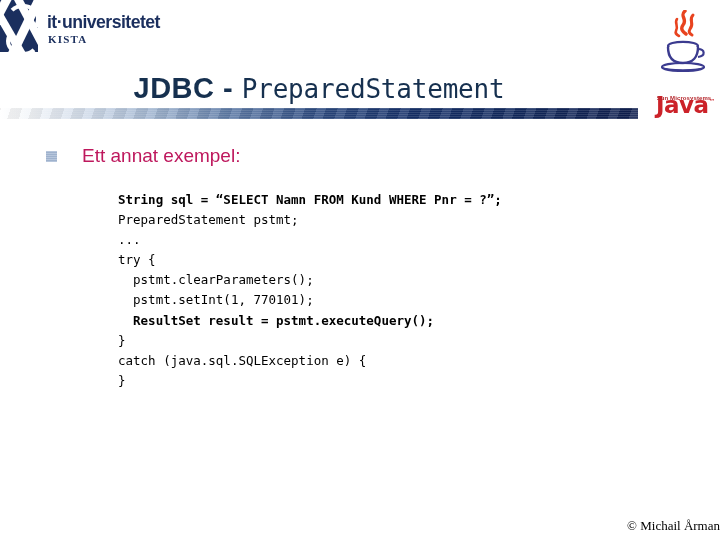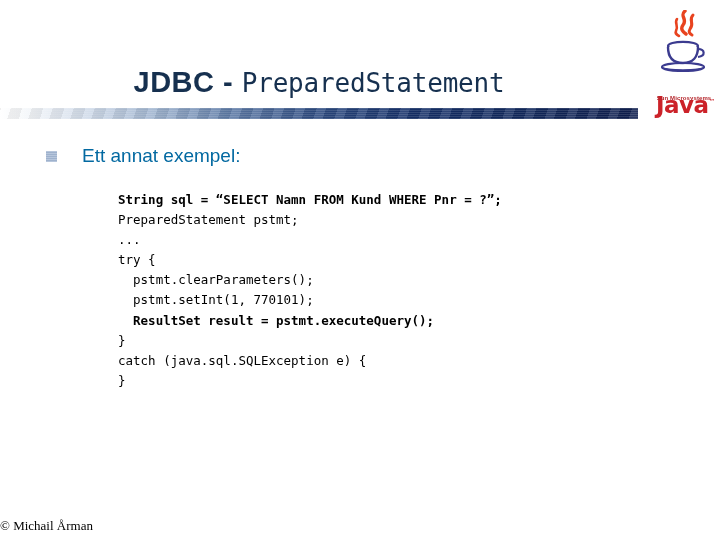--- a/index.html
+++ b/index.html
@@ -168,21 +168,21 @@
   }
 
   
   .slide-title {
     position: absolute;
     left: 0px;
     top: 64px;
     width: 638px;
     text-align: center;
     color: #16304f;
-    line-height: 36px;
+    line-height: 48px;
     white-space: nowrap;
   }
   .slide-title .t-main {
     font-family: "Liberation Sans", sans-serif;
     font-weight: bold;
     font-size: 29px;
     letter-spacing: 0.5px;
   }
   .slide-title .t-mono {
     font-family: "DejaVu Sans Mono", monospace;
@@ -245,21 +245,21 @@
         #b7c6dc 0px,
         #b7c6dc 1px,
         #9fb2cd 1px,
         #9fb2cd 2px
       );
   }
   .bullet-text {
     position: absolute;
     left: 38px;
     top: 0px;
-    color: #0369a1;
+    color: #be185d;
     font-family: "Liberation Sans", sans-serif;
     font-size: 19px;
     line-height: 28px;
     white-space: nowrap;
   }
 
   
   .code-block {
     position: absolute;
     left: 85px;
@@ -280,33 +280,45 @@
   .code-line.bold {
     font-weight: bold;
   }
 
   
   .footer {
     position: absolute;
     left: 0px;
     top: 518px;
     width: 720px;
-    text-align: left;
+    text-align: right;
     color: #000000;
     font-family: "Liberation Serif", serif;
     font-size: 13px;
     line-height: 16px;
     white-space: nowrap;
   }
 </style>
 </head>
 <body>
 
 <div class="slide">
 
+  <div class="itu-logo">
+    <div class="itu-mark">
+      <div class="ribbon r1"></div>
+      <div class="ribbon r2"></div>
+      <div class="ribbon r3"></div>
+      <div class="ribbon r4"></div>
+      <div class="ribbon curve1"></div>
+      <div class="ribbon curve2"></div>
+    </div>
+    <div class="itu-wordmark">it·universitetet</div>
+    <div class="itu-sub">KISTA</div>
+  </div>
 
   <div class="java-logo">
     <svg class="java-steam" viewBox="0 0 32 34">
       <path d="M17 1 C11 6, 20 9, 15 15 C12 19, 15 22, 18 24" stroke="#e8431f" stroke-width="3.4" fill="none" stroke-linecap="round"></path>
       <path d="M25 5 C20 10, 27 13, 22 19 C20 22, 22 24, 24 25" stroke="#e8431f" stroke-width="3" fill="none" stroke-linecap="round"></path>
       <path d="M9 9 C6 13, 11 16, 8 21 C7 23, 9 25, 11 26" stroke="#e8431f" stroke-width="2.6" fill="none" stroke-linecap="round"></path>
     </svg>
     <svg class="java-cup" viewBox="0 0 50 32">
       <ellipse cx="24" cy="6" rx="15" ry="4.2" fill="none" stroke="#3b3b8f" stroke-width="2.2"></ellipse>
       <path d="M9 7 C9 17, 14 23, 24 23 C34 23, 39 17, 39 7" fill="#ffffff" stroke="#3b3b8f" stroke-width="2.4"></path>

